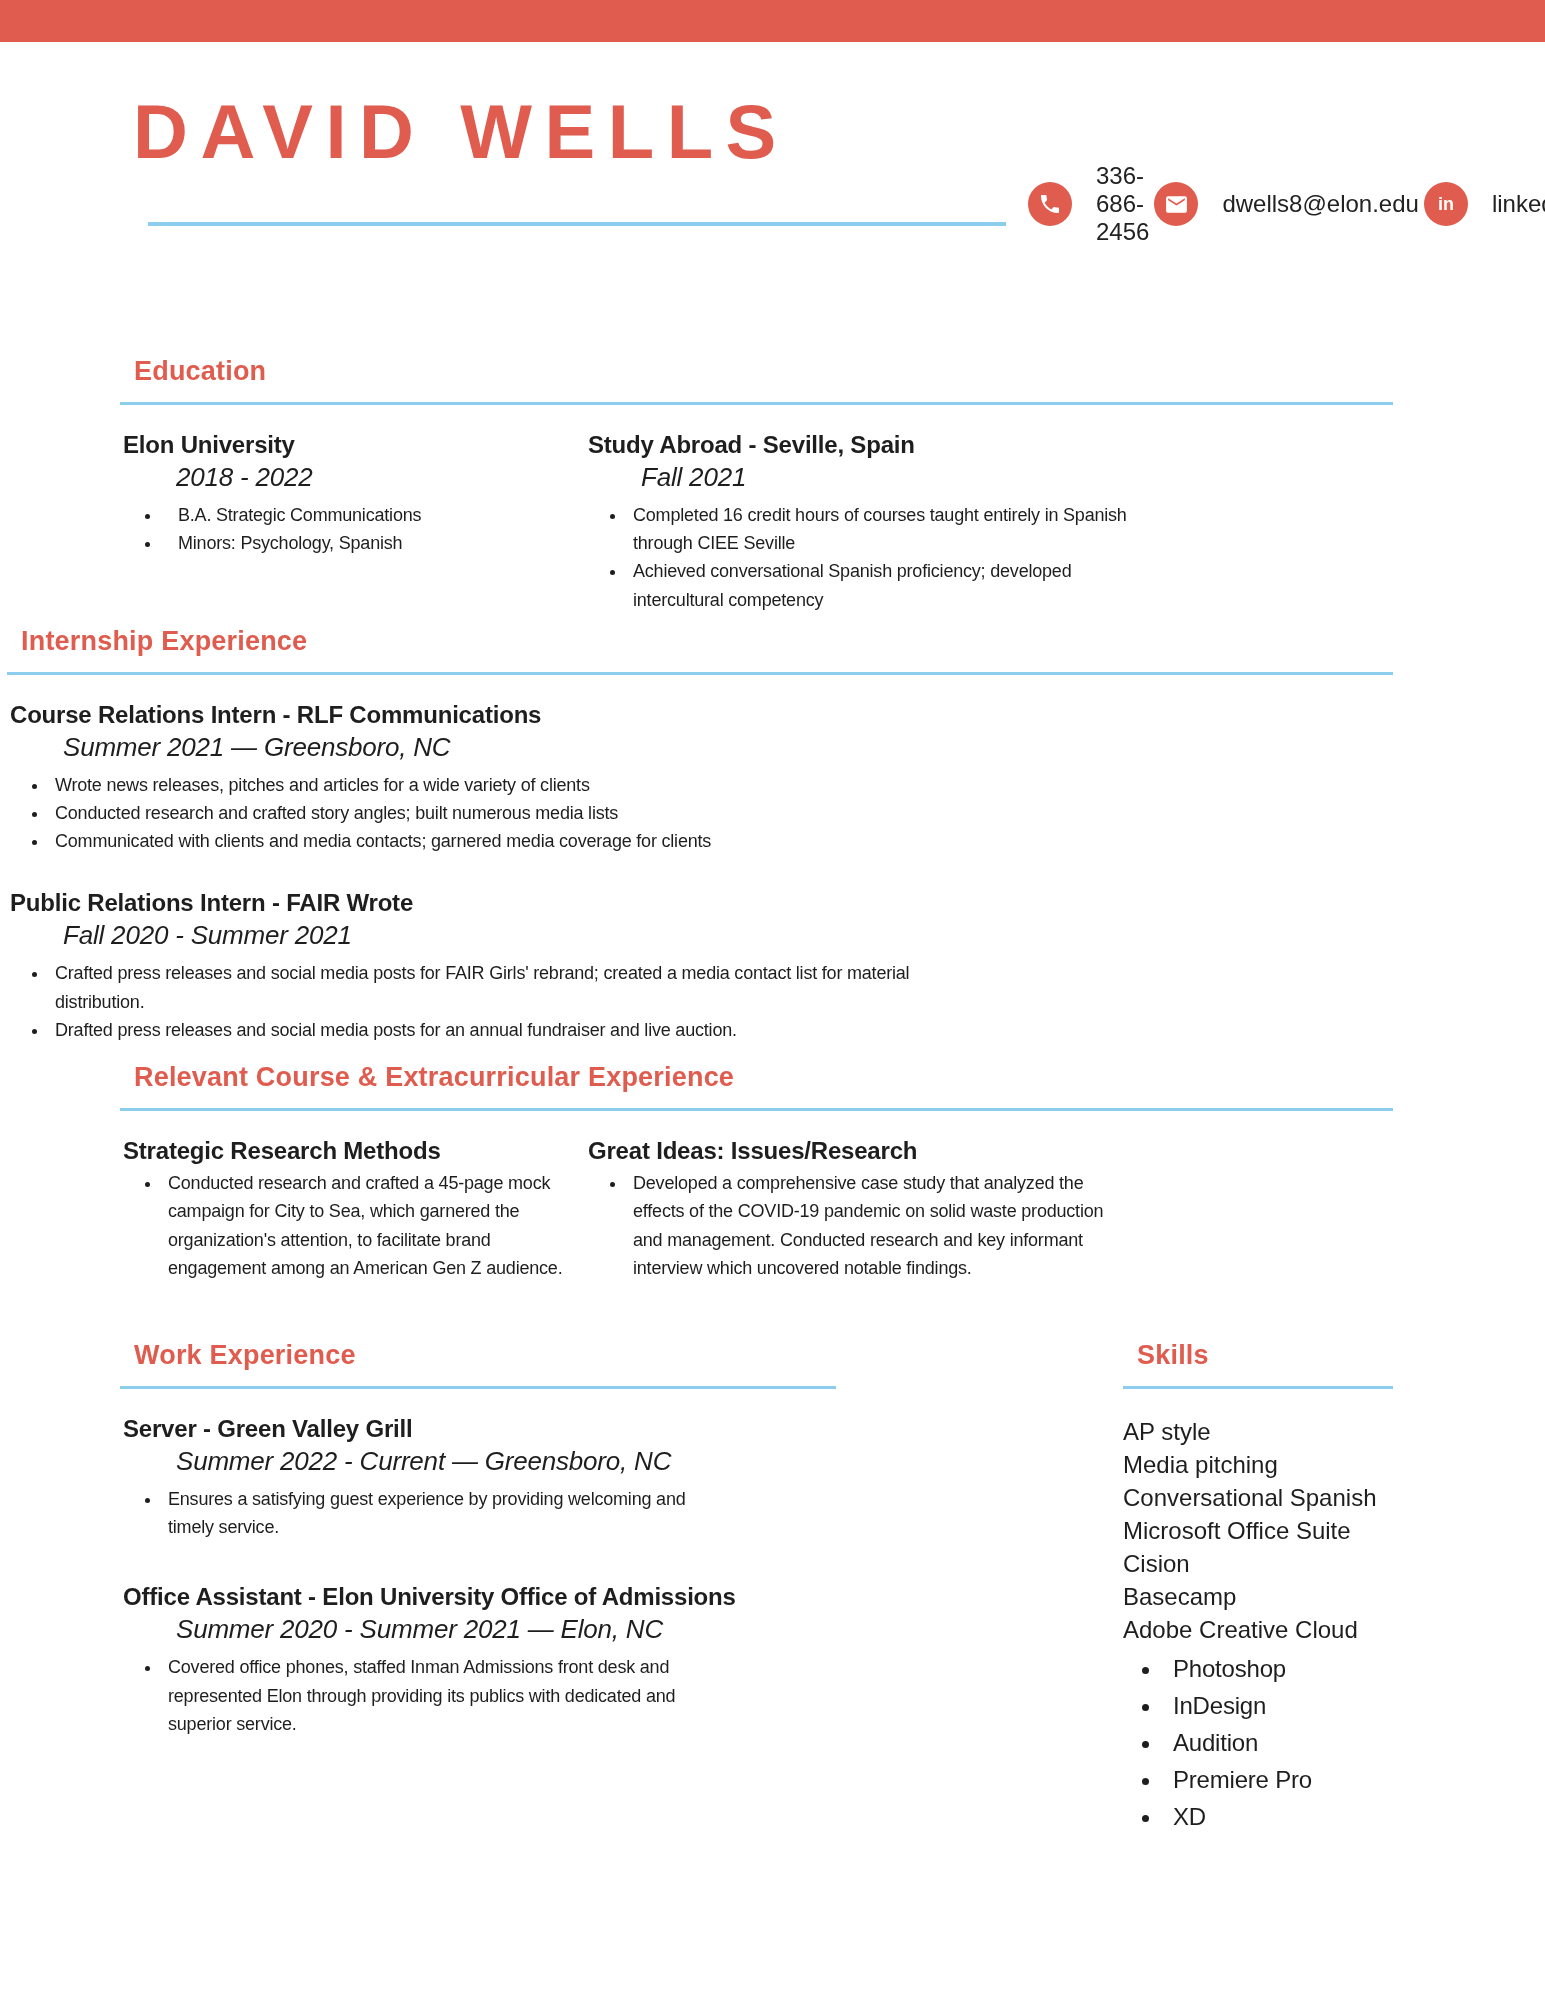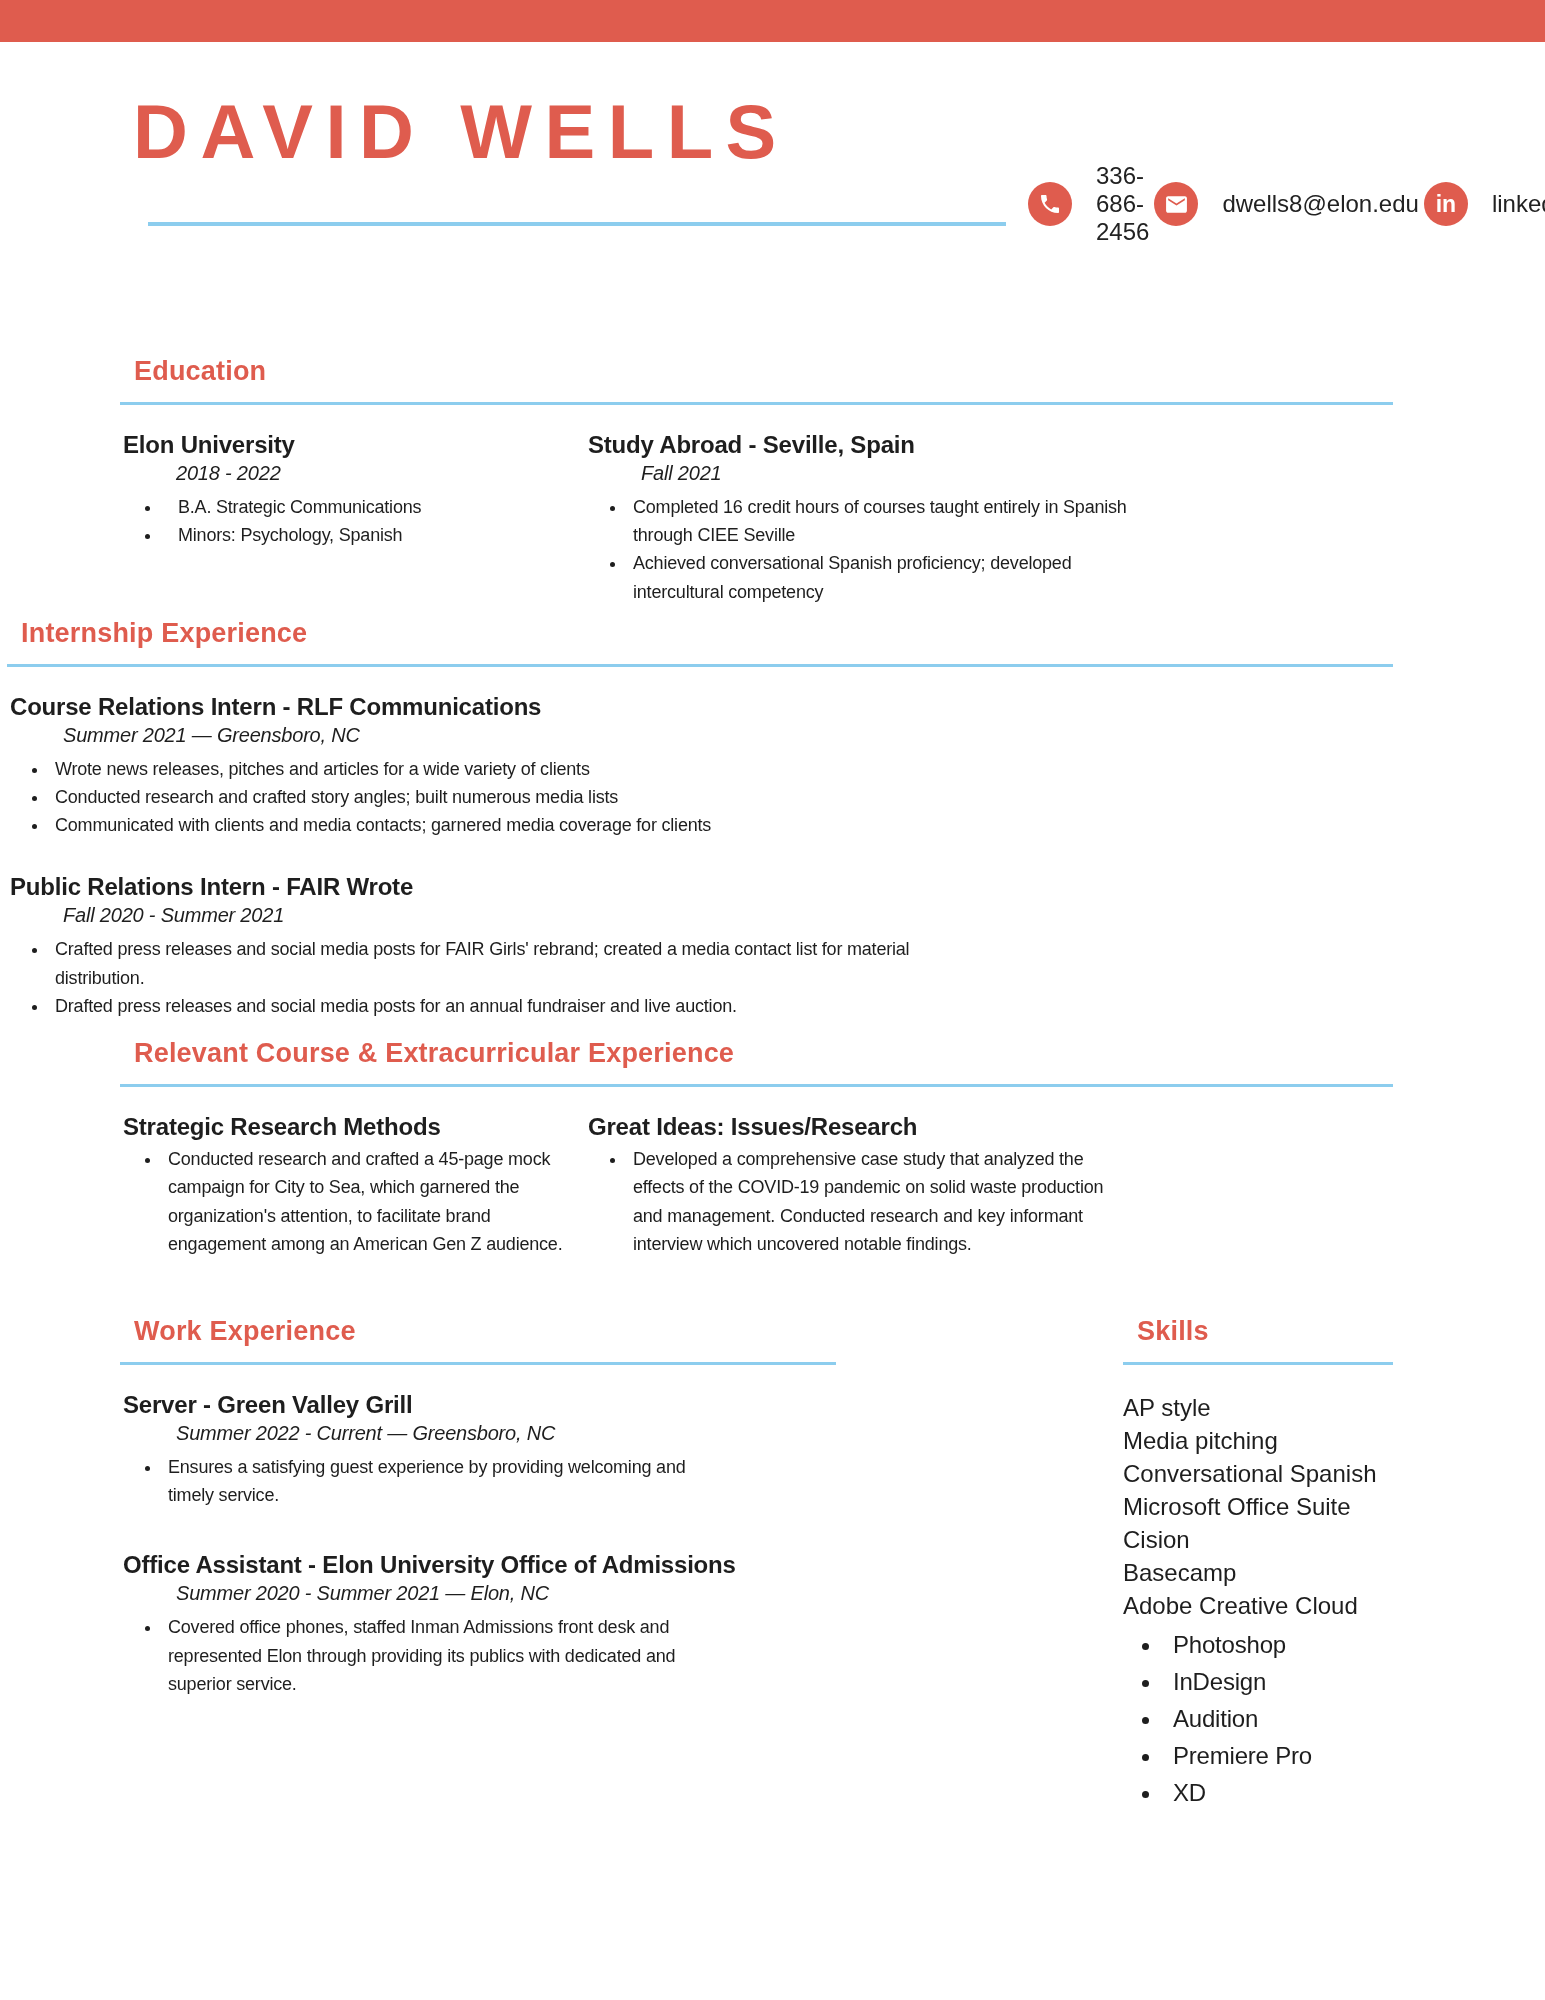--- a/index.html
+++ b/index.html
@@ -13,33 +13,33 @@
   .header{position:relative;height:184px;}
   .name{
     margin:52px 0 0 133px;font-size:76px;line-height:1;font-weight:700;
     letter-spacing:0.165em;color:var(--coral);white-space:nowrap;
   }
   .name-rule{margin:52px 0 0 148px;width:858px;height:4px;background:var(--blue);}
   .contacts{position:absolute;top:68px;left:1028px;display:flex;gap:5px;}
   .contact-row{display:flex;align-items:center;gap:24px;}
   .cicon{width:44px;height:44px;border-radius:50%;background:var(--coral);
     display:flex;align-items:center;justify-content:center;flex:0 0 auto;}
-  .in-glyph{color:#fff;font-weight:700;font-size:23px;line-height:1;}
+  .in-glyph{color:#fff;font-weight:700;font-size:18px;line-height:1;}
   .ctext{font-size:24px;color:#222;}
   
   .section{margin:0 152px 0 120px;}
   h2{font-size:27px;line-height:1.18;margin:0 0 14px 14px;color:var(--coral);
      font-weight:700;letter-spacing:0.2px;}
   .rule{height:3px;background:var(--blue);margin-bottom:26px;}
   #sec-education{margin-top:78px;}
   #sec-internship{margin-top:12px;margin-left:7px;}
   #sec-course{margin-top:18px;}
   .cols{display:grid;grid-template-columns:465px 1fr;}
   h3{font-size:24px;margin:0 0 3px 3px;font-weight:700;}
-  .date{font-size:20px;font-style:italic;margin:0 0 8px 56px;}
+  .date{font-size:26px;font-style:italic;margin:0 0 8px 56px;}
   ul{margin:4px 0 0;padding-left:42px;}
   li{font-size:18px;line-height:1.57;padding-left:6px;}
   .cond{letter-spacing:-0.2px;}
   .job{margin-bottom:34px;}
   .job:last-child{margin-bottom:0;}
   #edu-cols .col:first-child li{padding-left:16px;}
   #edu-cols .col:nth-child(2) ul{max-width:520px;}
   #internship-jobs ul{max-width:940px;}
   #course-cols .col:first-child ul{max-width:470px;}
   #course-cols .col:nth-child(2) ul{max-width:500px;}

